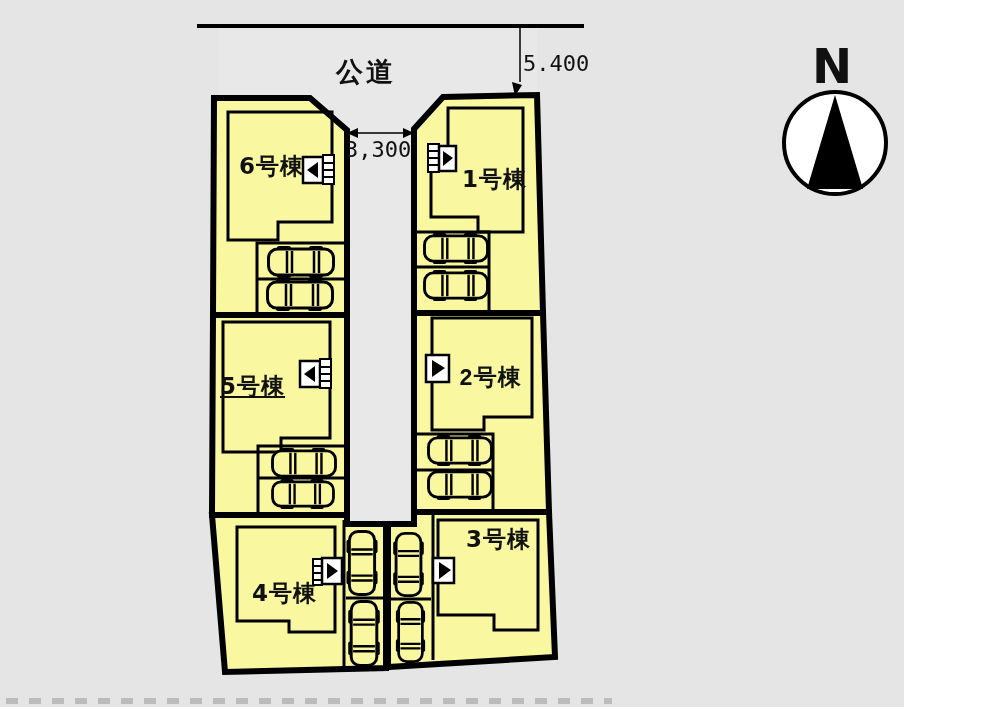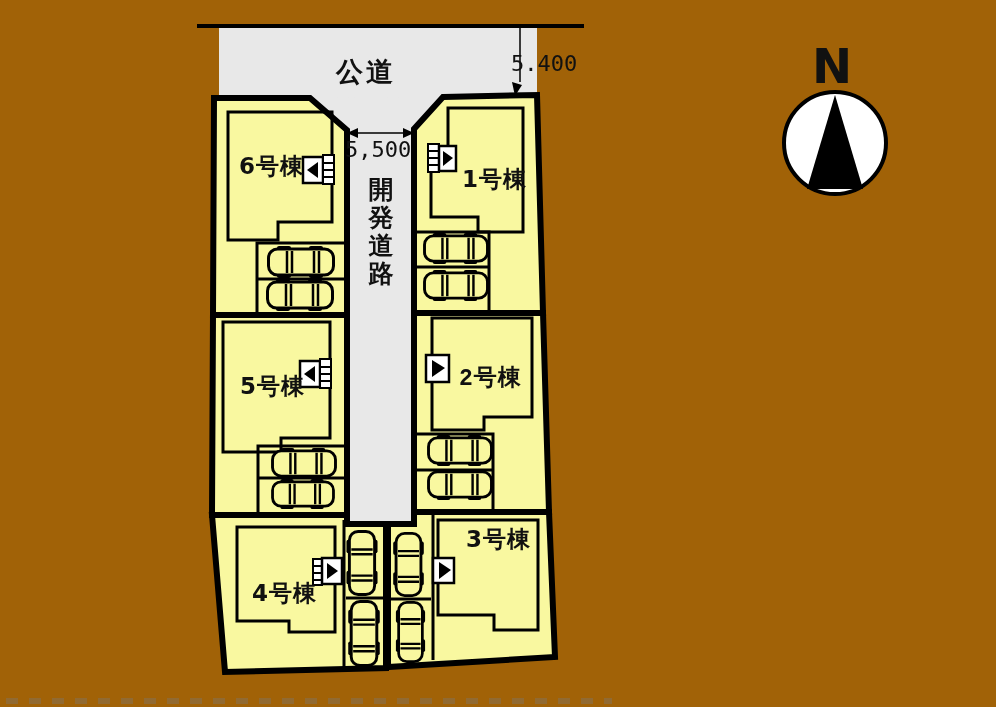--- a/index.html
+++ b/index.html
@@ -1,16 +1,16 @@
 <!DOCTYPE html>
 <html><head>
 <meta charset="utf-8">
 <style>
   html,body{margin:0;padding:0;background:#fff;}
-  .stage{position:relative;width:996px;height:707px;background:#a16207;overflow:hidden;
+  .stage{position:relative;width:904px;height:707px;background:#e5e5e5;overflow:hidden;
          font-family:"DejaVu Sans",sans-serif;}
   .stage svg{position:absolute;left:0;top:0;}
   .label{position:absolute;color:#111;font-weight:bold;white-space:nowrap;}
   .lot-label{font-size:23px;letter-spacing:1px;}
   .num{font-family:"DejaVu Sans Mono",monospace;font-weight:normal;font-size:22px;color:#111;}
   .road-label-h{font-size:27px;letter-spacing:3px;}
   .road-label-v{font-size:25px;line-height:28px;width:28px;word-break:break-all;
                 text-align:center;white-space:normal;}
   .north-label{font-size:48px;font-weight:bold;letter-spacing:0;}
   .bottom-artifact{position:absolute;left:6px;top:698px;width:606px;height:6px;opacity:.38;
@@ -133,27 +133,26 @@
       <polygon points="414,133 403,128 403,138" fill="#000"></polygon>
     </g>
 
     <g>
       <circle cx="835" cy="143" r="51" fill="#fff" stroke="#000" stroke-width="4"></circle>
       <polygon points="835,95 807,189 863,189" fill="#000"></polygon>
     </g>
   </svg>
 
   <div class="label road-label-h" style="left:336px;top:54px;">公道</div>
-  <div class="label num" style="left:511px;top:51px;">5.400</div>
-  <div class="label num" style="left:345px;top:137px;">5,500</div>
-  <div class="label road-label-v" style="left:367px;top:176px;">開発道路</div>
+  <div class="label num" style="left:523px;top:51px;">5.400</div>
+  <div class="label num" style="left:345px;top:137px;">3,300</div>
 
   <div class="label lot-label" style="left:462px;top:164px;">1号棟</div>
   <div class="label lot-label" style="left:459px;top:362px;font-family:Liberation Mono, monospace;">2号棟</div>
   <div class="label lot-label" style="left:466px;top:524px;">3号棟</div>
   <div class="label lot-label" style="left:252px;top:578px;">4号棟</div>
-  <div class="label lot-label" style="left:240px;top:371px;">5号棟</div>
+  <div class="label lot-label" style="left:220px;top:371px;text-decoration:underline;">5号棟</div>
   <div class="label lot-label" style="left:239px;top:151px;">6号棟</div>
 
   <div class="label north-label" style="left:812px;top:38px;">N</div>
 
   <div class="bottom-artifact"></div>
 </div>
 
 </body></html>

